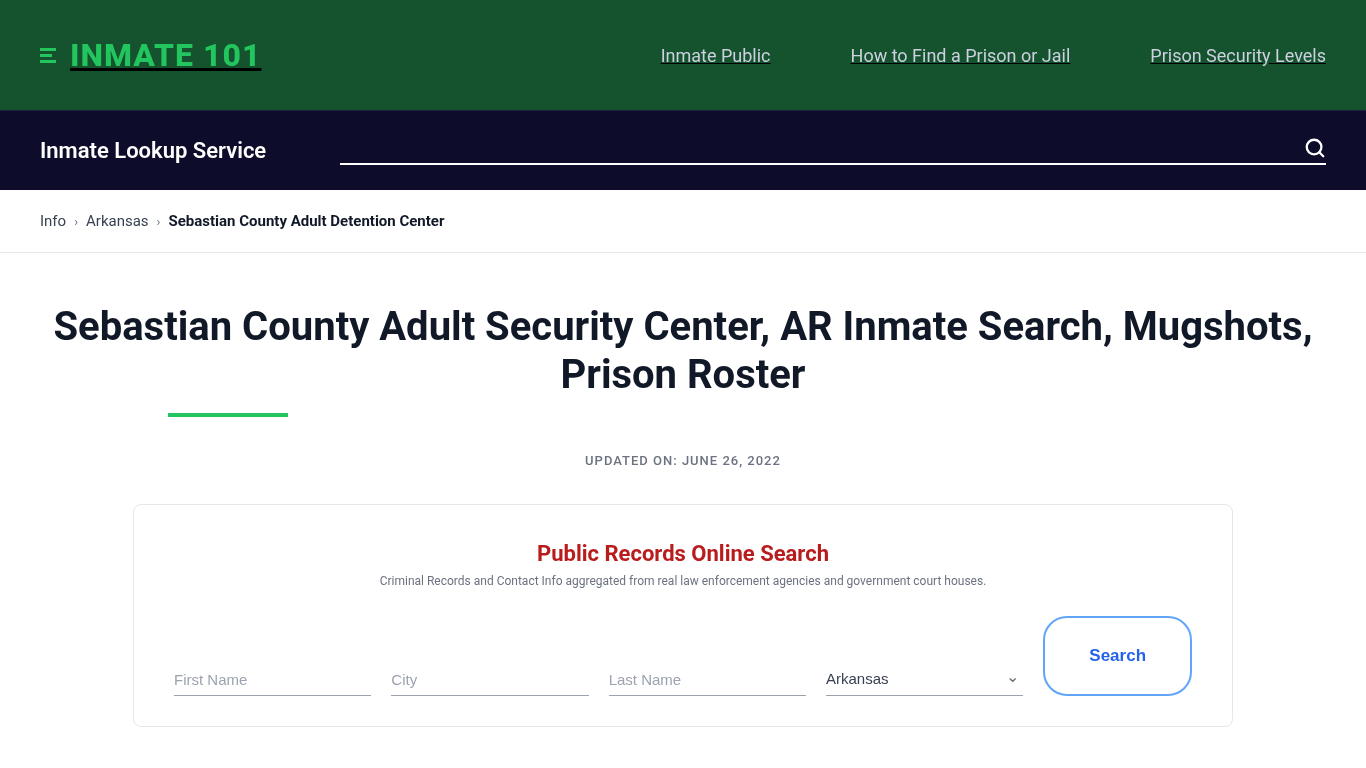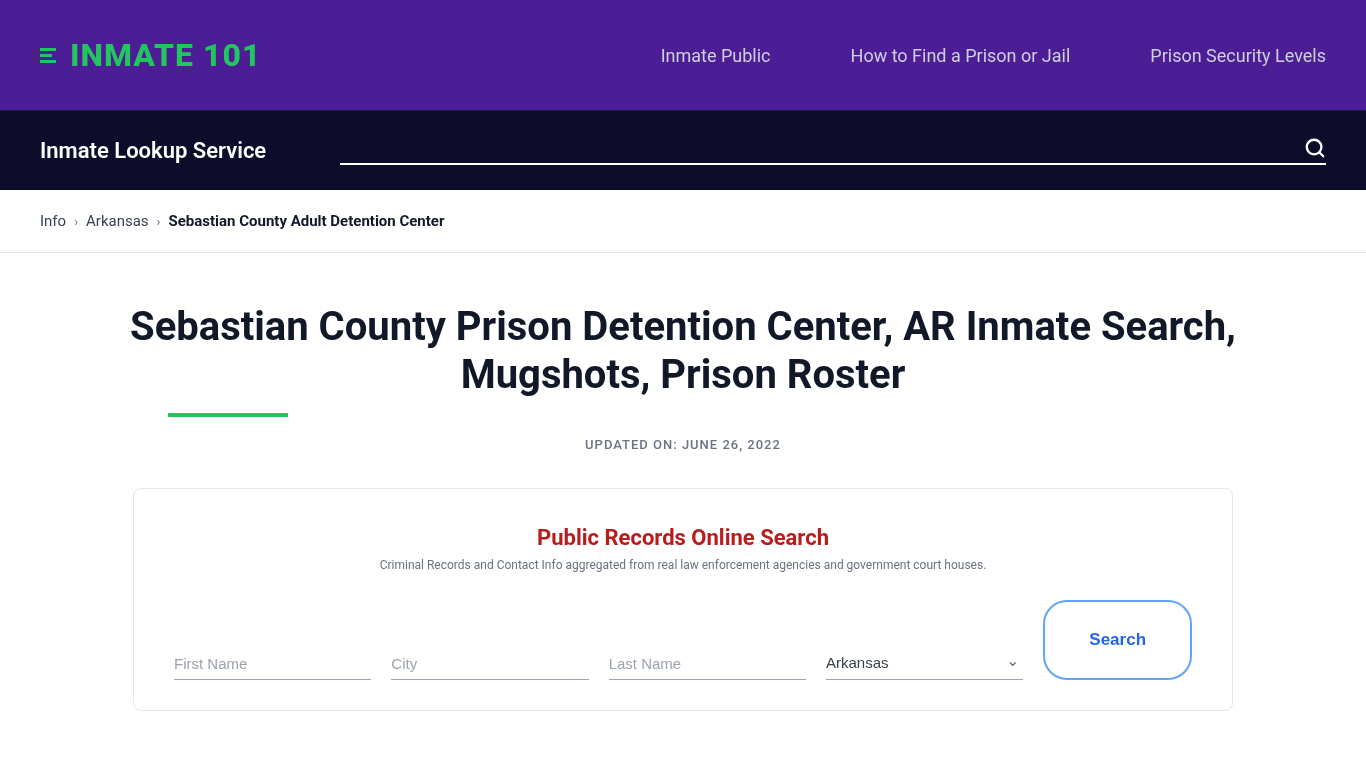--- a/index.html
+++ b/index.html
@@ -10,26 +10,27 @@
 
     body {
       font-family: -apple-system, BlinkMacSystemFont, 'Segoe UI', Roboto, sans-serif;
       background: #fff;
       width: 1366px;
       min-height: 768px;
     }
 
     
     .top-nav {
-      background: #4c1d95;
+      background: #14532d;
       padding: 0 40px;
       height: 110px;
       display: flex;
       align-items: center;
       justify-content: space-between;
+      text-decoration: underline;
     }
 
     .logo-area {
       display: flex;
       align-items: center;
       gap: 8px;
     }
 
     .logo-bars {
       display: flex;
@@ -179,21 +180,21 @@
       margin: 0 auto 0 0;
       margin-left: 128px;
     }
 
     .updated-text {
       text-align: center;
       color: #6b7280;
       font-size: 13px;
       letter-spacing: 1px;
       font-weight: 500;
-      margin-top: 20px;
+      margin-top: 36px;
     }
 
     
     .search-form-card {
       margin: 36px auto 0;
       border: 1px solid #e5e7eb;
       border-radius: 8px;
       padding: 36px 40px 30px;
       max-width: 1100px;
     }
@@ -322,21 +323,21 @@
   <nav class="breadcrumb">
     <a class="breadcrumb-link">Info</a>
     <span class="breadcrumb-sep">›</span>
     <a class="breadcrumb-link">Arkansas</a>
     <span class="breadcrumb-sep">›</span>
     <span class="breadcrumb-current">Sebastian County Adult Detention Center</span>
   </nav>
 </div>
 
 <main class="main-content">
-  <h1 class="page-title">Sebastian County Prison Detention Center, AR Inmate Search, Mugshots, Prison Roster</h1>
+  <h1 class="page-title">Sebastian County Adult Security Center, AR Inmate Search, Mugshots, Prison Roster</h1>
   <div class="title-underline"></div>
   <p class="updated-text">UPDATED ON: JUNE 26, 2022</p>
 
   <div class="search-form-card">
     <h2 class="card-title">Public Records Online Search</h2>
     <p class="card-subtitle">Criminal Records and Contact Info aggregated from real law enforcement agencies and government court houses.</p>
 
     <div class="form-row">
       <div class="form-field">
         <input class="form-input" type="text" placeholder="First Name" style="">

